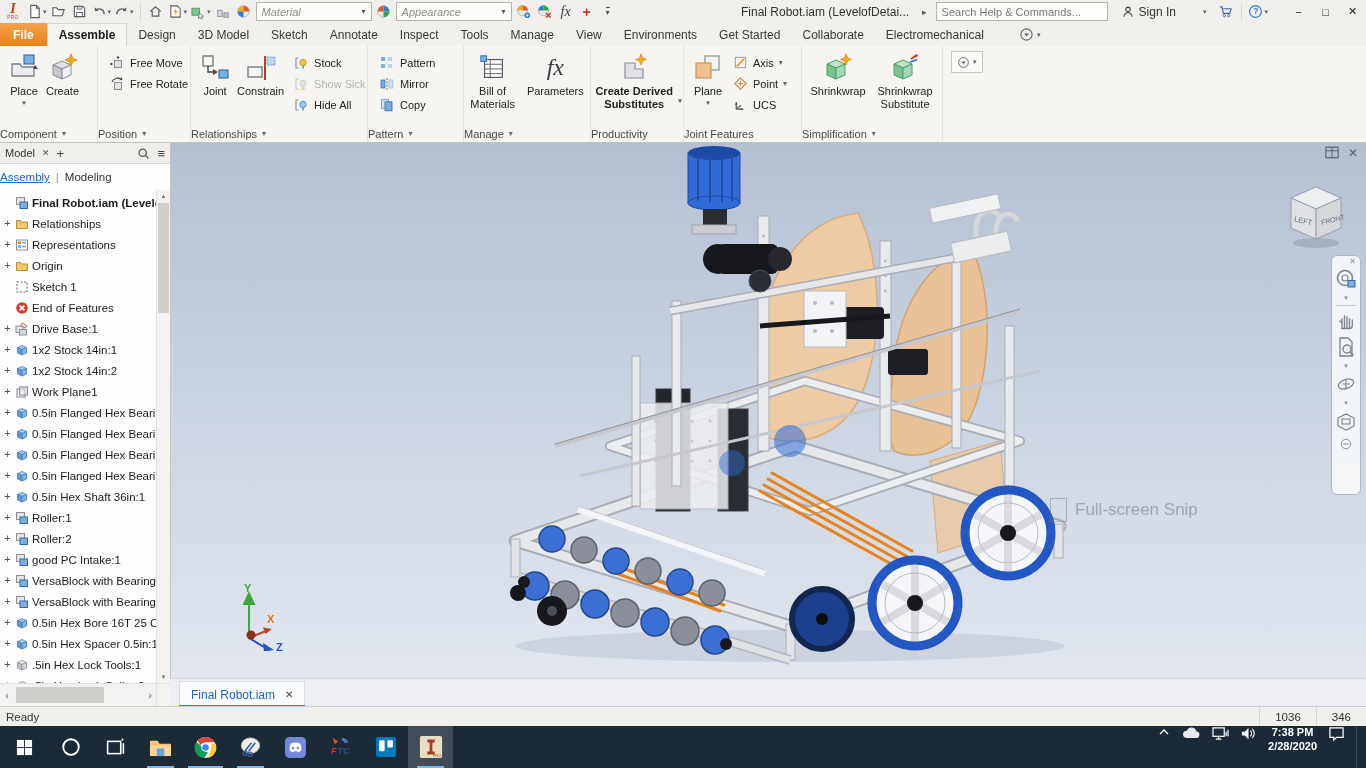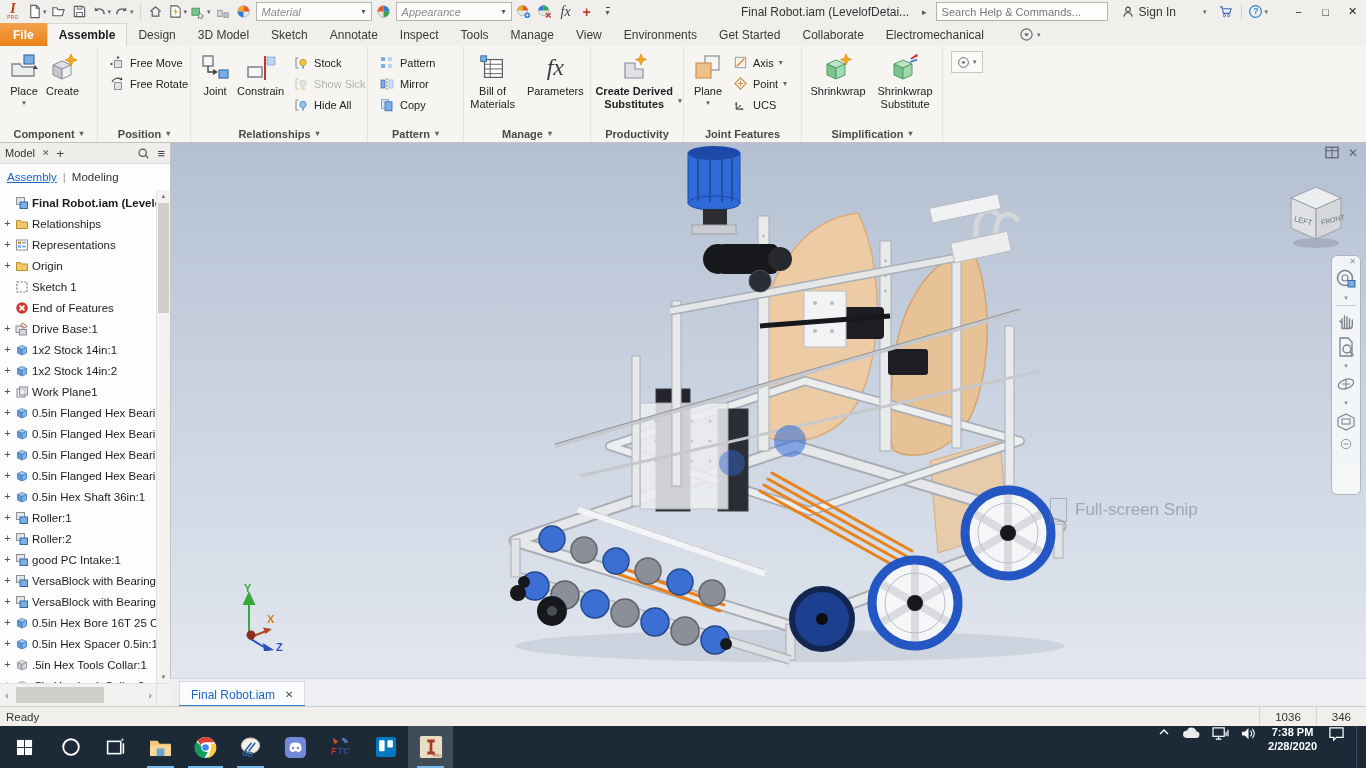--- a/index.html
+++ b/index.html
@@ -28,38 +28,38 @@
   
   .rtabsrow{position:absolute;left:0;top:23px;right:0;height:23px;display:flex;align-items:stretch;background:#f0efec;}
   .rtab{padding:0 11px;display:flex;align-items:center;font-size:12px;color:#3a3a38;white-space:nowrap;}
   .rtab.file{background:linear-gradient(#f4a14b,#e8821a);color:#fff;font-weight:bold;padding:8px 13px;}
   .rtab.active{background:#f6f5f2;border:1px solid #d7d6d3;border-bottom:none;font-weight:bold;color:#1a1a1a;}
   .rtab-overflow{display:flex;align-items:center;gap:3px;margin-left:18px;padding:0 6px;}
   
   .ribbon{position:absolute;left:0;top:46px;right:0;height:96px;background:#f6f5f2;border-bottom:1px solid #c3c2bf;display:flex;}
   .rgroup{display:flex;flex-direction:column;border-right:1px solid #e4e3e0;}
   .rbody{flex:1;display:flex;align-items:flex-start;padding:3px 5px 0;}
-  .glabel{height:17px;display:flex;align-items:center;justify-content:center;gap:5px;font-size:11px;color:#4a4a48;font-weight:bold;}
+  .glabel{height:17px;display:flex;align-items:center;gap:5px;font-size:11px;color:#4a4a48;}
   .glabel .caret{font-size:8px;color:#666;}
   .bigbtn{display:flex;flex-direction:column;align-items:center;padding:1px 3px;font-size:11px;color:#222;line-height:1.15;text-align:center;}
   .bicon{height:35px;display:flex;align-items:center;justify-content:center;}
   .dd-under{font-size:7px;color:#555;line-height:1;margin-top:1px;}
   .scol{display:flex;flex-direction:column;gap:4px;padding:5px 2px 0 6px;}
   .sbtn{display:flex;align-items:center;gap:5px;font-size:11px;color:#222;height:17px;white-space:nowrap;}
   .sbtn .caret{font-size:8px;color:#666;}
   .sbtn.disabled{color:#b3b1ae;}
   .sbtn.disabled svg{opacity:.45;}
   .cds-wrap{display:flex;align-items:flex-end;gap:2px;}
   
   .panel{position:absolute;left:0;top:143px;width:170px;height:563px;background:#fdfdfd;border-right:1px solid #c6c5c2;display:flex;flex-direction:column;}
   .phead{height:20px;background:#efeeeb;border-bottom:1px solid #dbdad7;display:flex;align-items:center;gap:7px;padding:0 5px;font-size:11px;color:#333;}
   .phead .x{color:#555;font-size:9px;}
   .phead .plus{color:#444;font-size:13px;}
   .phead .spacer{flex:1;}
-  .ptabs{height:26px;display:flex;align-items:center;gap:6px;padding:0 7px;font-size:11.5px;background:#fdfdfd;}
+  .ptabs{height:26px;display:flex;align-items:center;gap:6px;padding:0 0;font-size:11.5px;background:#fdfdfd;}
   .ptab-a{color:#1a66c9;text-decoration:underline;}
   .ptab-sep{color:#999;}
   .ptab-m{color:#333;}
   .tree{flex:1;position:relative;overflow:hidden;font-size:11.5px;}
   .tree-rows{position:absolute;left:0;top:2px;right:13px;}
   .trow{display:flex;align-items:center;height:21px;gap:3px;padding-left:3px;white-space:nowrap;overflow:hidden;color:#1c1c1c;}
   .trow.bold{font-weight:bold;}
   .texp{width:9px;flex:0 0 9px;color:#555;font-size:11px;text-align:center;line-height:1;}
   .ticon{width:14px;height:14px;flex:0 0 14px;}
   .vscroll{position:absolute;right:0;top:0;bottom:0;width:13px;background:#f3f2f0;border-left:1px solid #e2e1de;}
@@ -1084,21 +1084,21 @@
           </div>
           <div class="trow">
             <span class="texp">+</span>
             <span class="ticon">
               <svg width="14" height="14" viewBox="0 0 14 14">
                 <path d="M2.5 4.5L7 2.5l4.5 2L7 6.5z" fill="#e8e9ec" stroke="#8a8f98" stroke-width=".8"></path>
                 <path d="M2.5 4.5L7 6.5V12L2.5 10z" fill="#bfc3c9" stroke="#8a8f98" stroke-width=".8"></path>
                 <path d="M11.5 4.5L7 6.5V12l4.5-2z" fill="#d4d7db" stroke="#8a8f98" stroke-width=".8"></path>
               </svg>
             </span>
-            <span>.5in Hex Tools Collar:1</span>
+            <span>.5in Hex Lock Tools:1</span>
           </div>
           <div class="trow">
             <span class="texp">+</span>
             <span class="ticon">
               <svg width="14" height="14" viewBox="0 0 14 14">
                 <path d="M2.5 4.5L7 2.5l4.5 2L7 6.5z" fill="#e8e9ec" stroke="#8a8f98" stroke-width=".8"></path>
                 <path d="M2.5 4.5L7 6.5V12L2.5 10z" fill="#bfc3c9" stroke="#8a8f98" stroke-width=".8"></path>
                 <path d="M11.5 4.5L7 6.5V12l4.5-2z" fill="#d4d7db" stroke="#8a8f98" stroke-width=".8"></path>
               </svg>
             </span>

